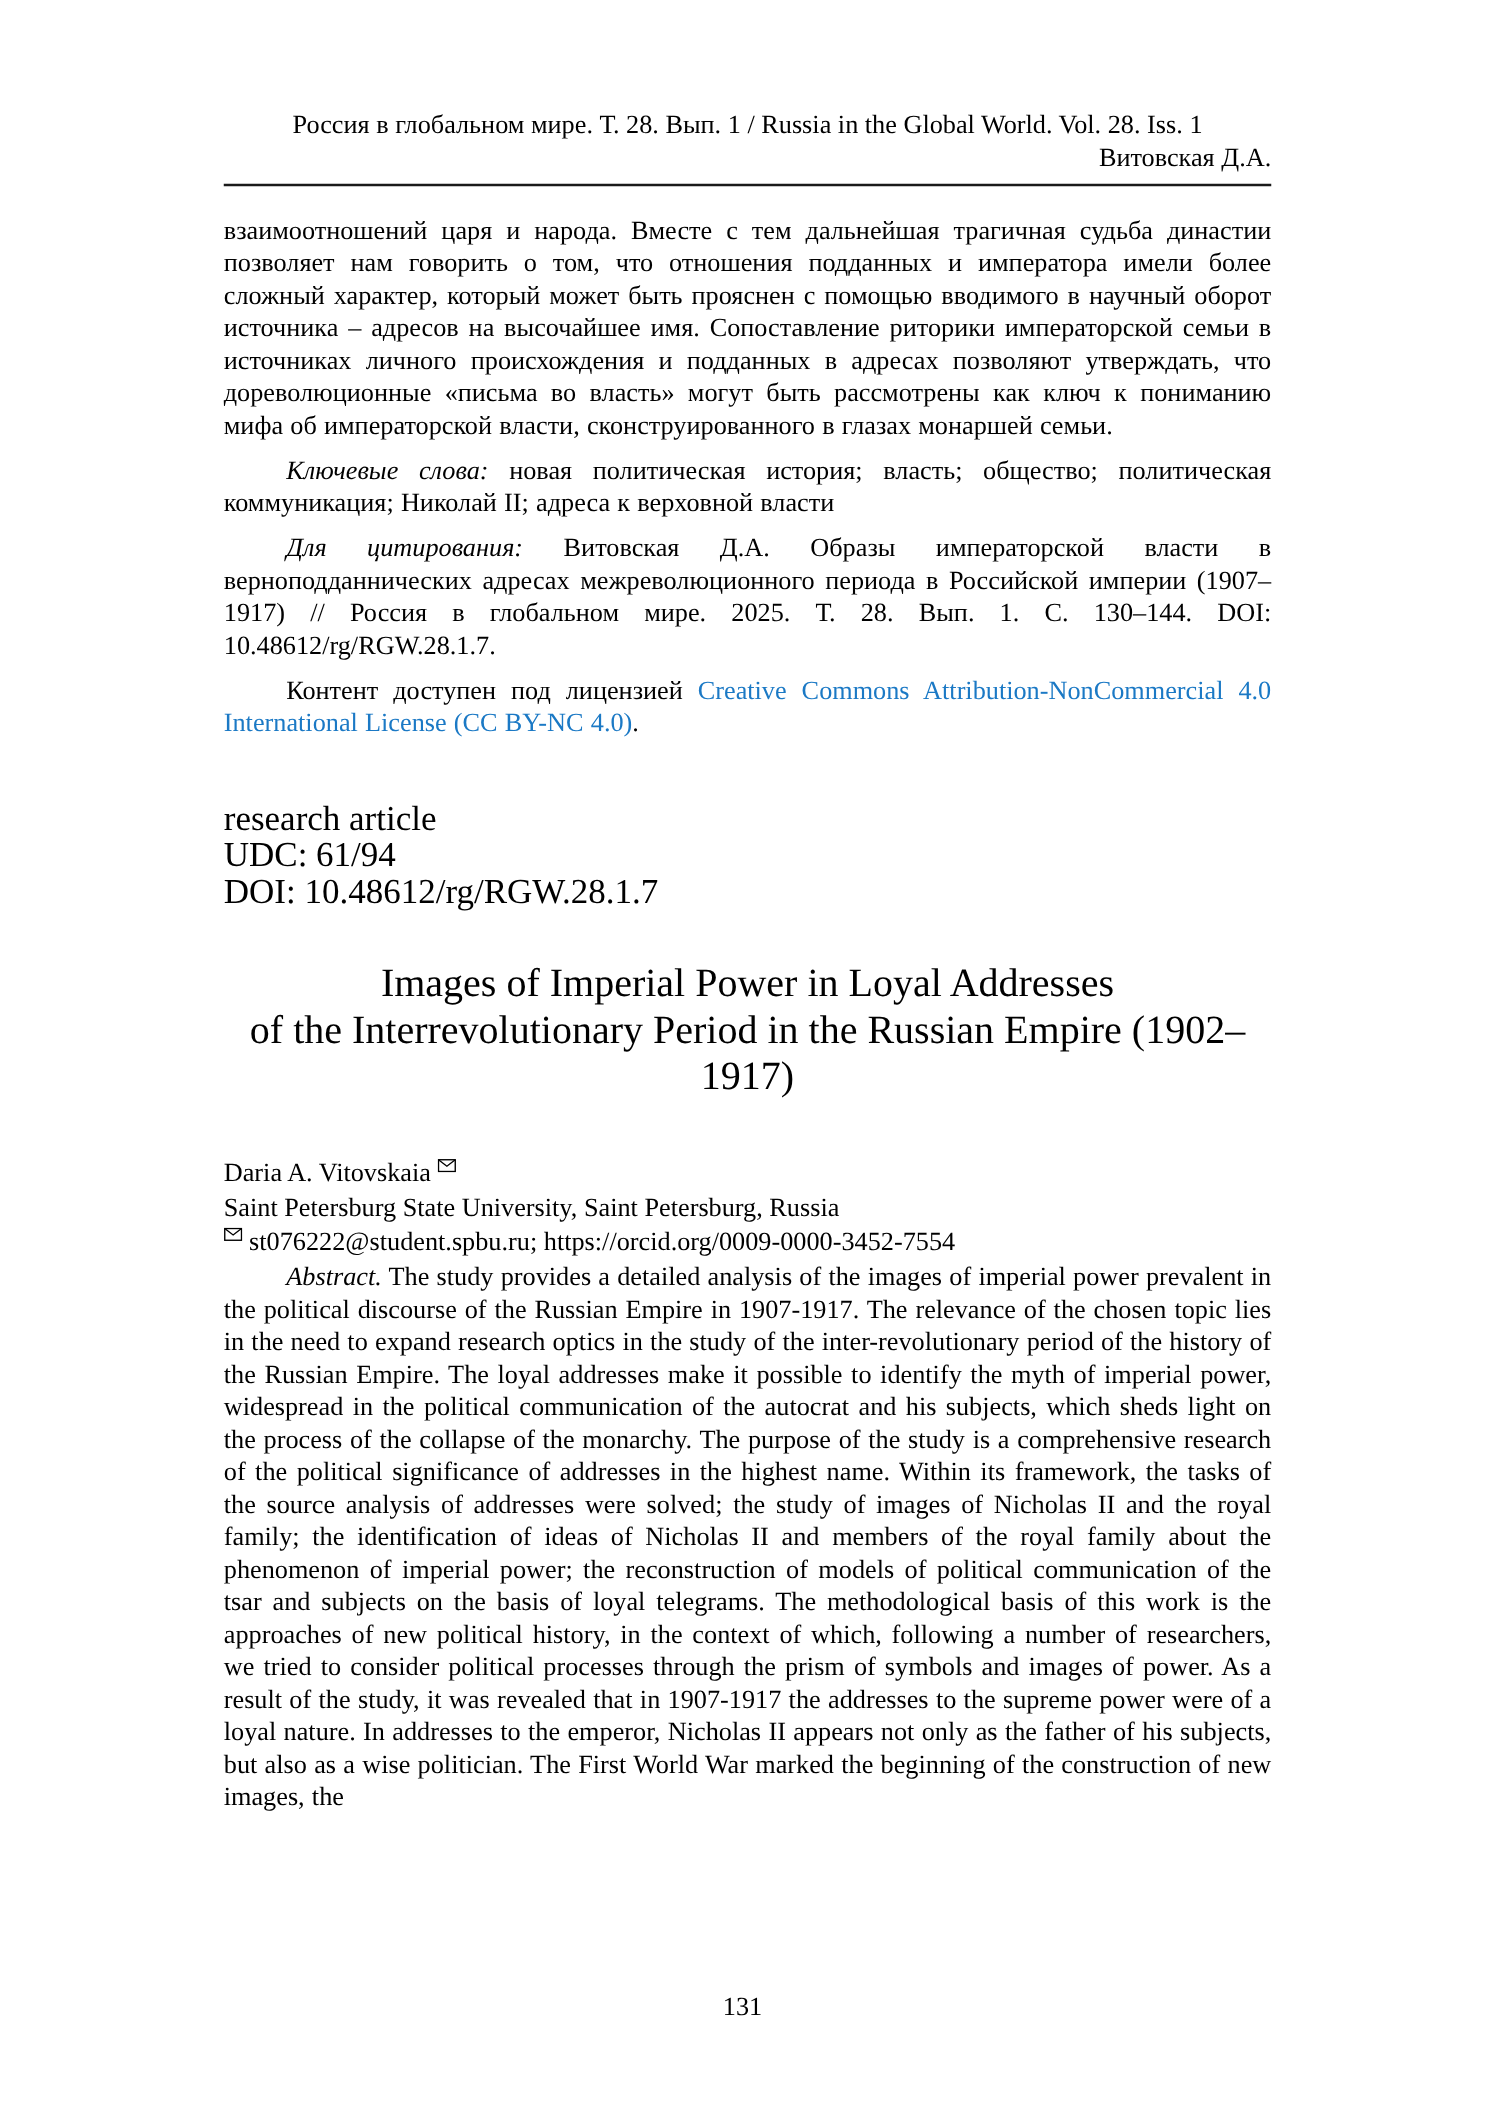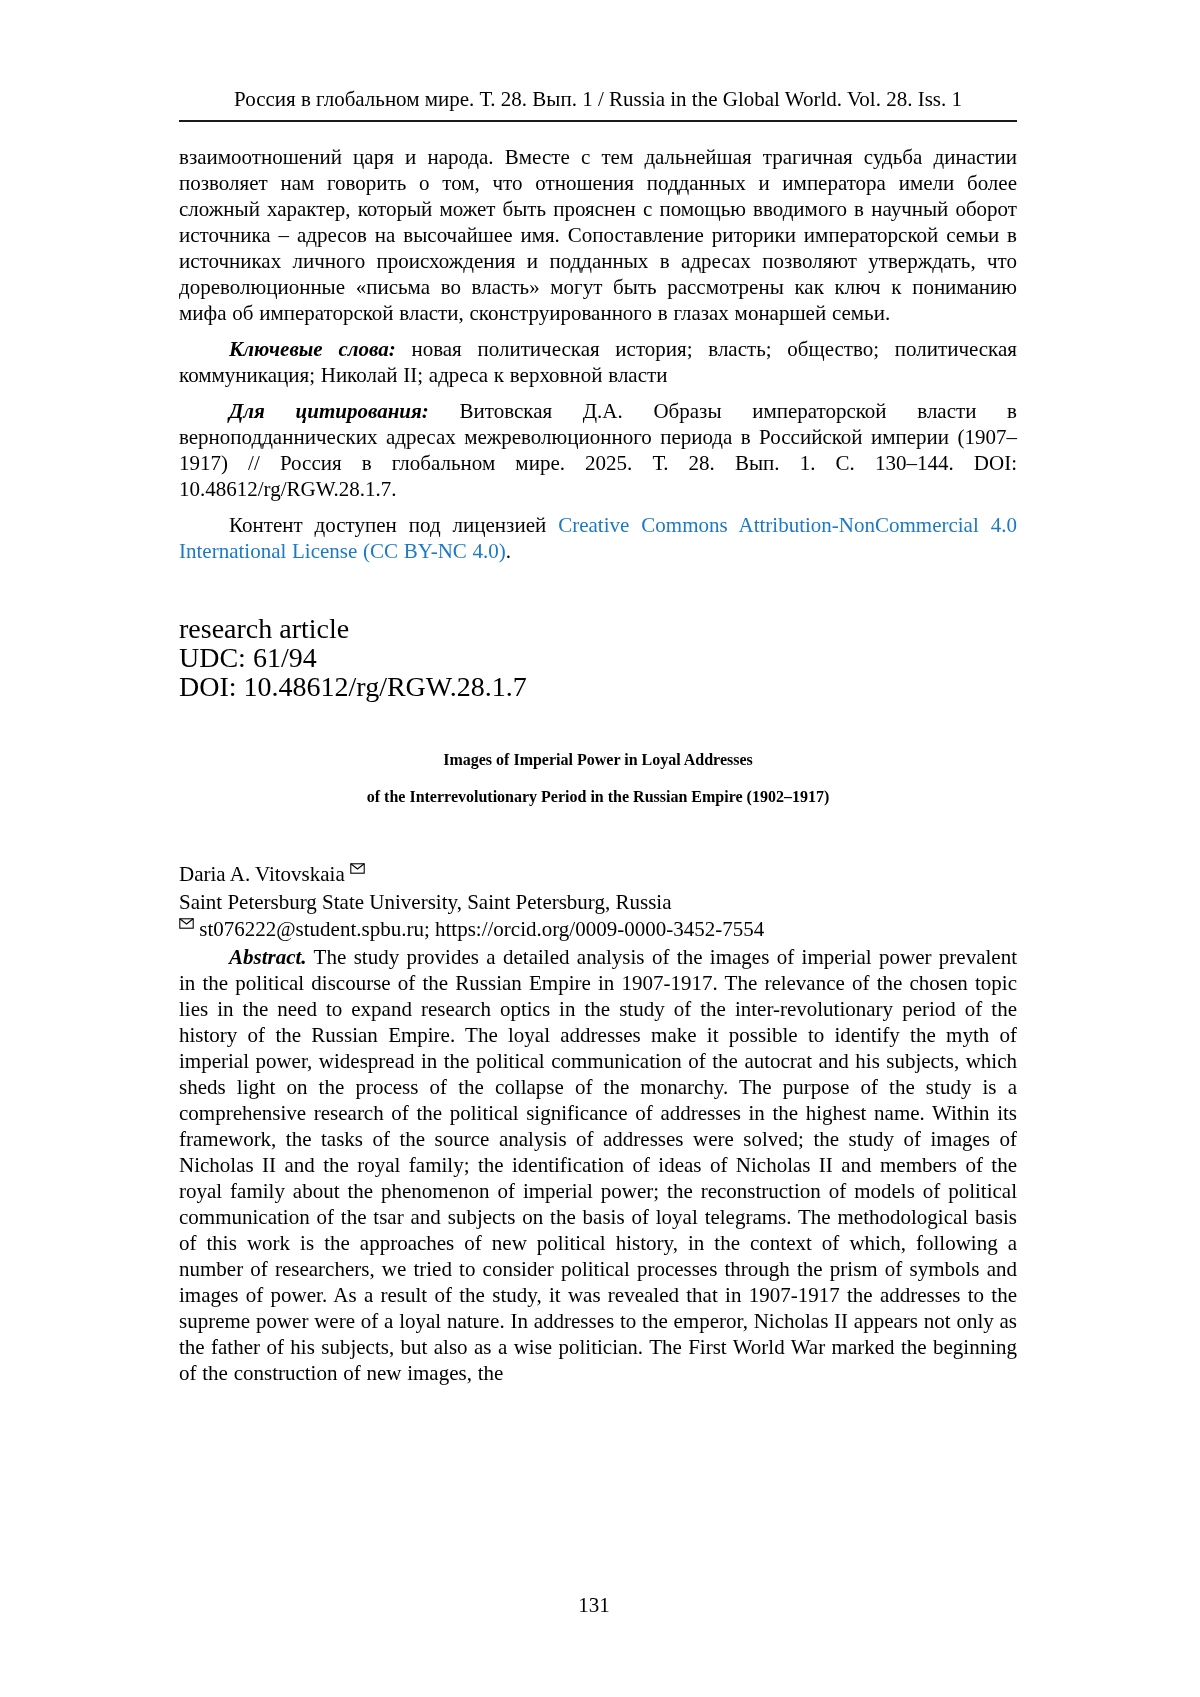--- a/index.html
+++ b/index.html
@@ -41,36 +41,36 @@
   p.body {
     font-size: 21px;
     line-height: 26px;
     text-align: justify;
     margin: 0;
     word-spacing: 0.5px;
   }
   p.first-para { margin-top: 22px; }
   p.spaced { margin-top: 10px; }
   .indent { text-indent: 50px; }
-  .bi { font-weight: bold; font-style: italic; }
+  .bi { font-weight: normal; font-style: italic; }
   .link {
     text-decoration: none;
     cursor: pointer;
   }
   
   .meta {
     margin-top: 50px;
     font-size: 28px;
     line-height: 29px;
   }
   
   .title {
     margin-top: 40px;
-    font-size: 16px;
-    font-weight: bold;
+    font-size: 32px;
+    font-weight: normal;
     line-height: 37px;
     text-align: center;
   }
   
   .author-block {
     margin-top: 46px;
     font-size: 21px;
     line-height: 27.5px;
     text-align: left;
   }
@@ -92,20 +92,21 @@
     font-size: 21px;
   }
 </style>
 </head>
 <body>
 
 <div class="page">
 
   <header>
     <div class="hdr-line1">Россия в глобальном мире. Т. 28. Вып. 1 / Russia in the Global World. Vol. 28. Iss. 1</div>
+    <div class="hdr-line2">Витовская Д.А.</div>
     <hr class="hdr-rule">
   </header>
 
   <p class="body first-para">взаимоотношений царя и народа. Вместе с тем дальнейшая трагичная судьба династии позволяет нам говорить о том, что отношения подданных и императора имели более сложный характер, который может быть прояснен с помощью вводимого в научный оборот источника – адресов на высочайшее имя. Сопоставление риторики императорской семьи в источниках личного происхождения и подданных в адресах позволяют утверждать, что дореволюционные «письма во власть» могут быть рассмотрены как ключ к пониманию мифа об императорской власти, сконструированного в глазах монаршей семьи.</p>
 
   <p class="body spaced indent">
     <span class="bi">Ключевые слова:</span><span> новая политическая история; власть; общество; политическая коммуникация; Николай II; адреса к верховной власти</span>
   </p>
 
   <p class="body spaced indent">

